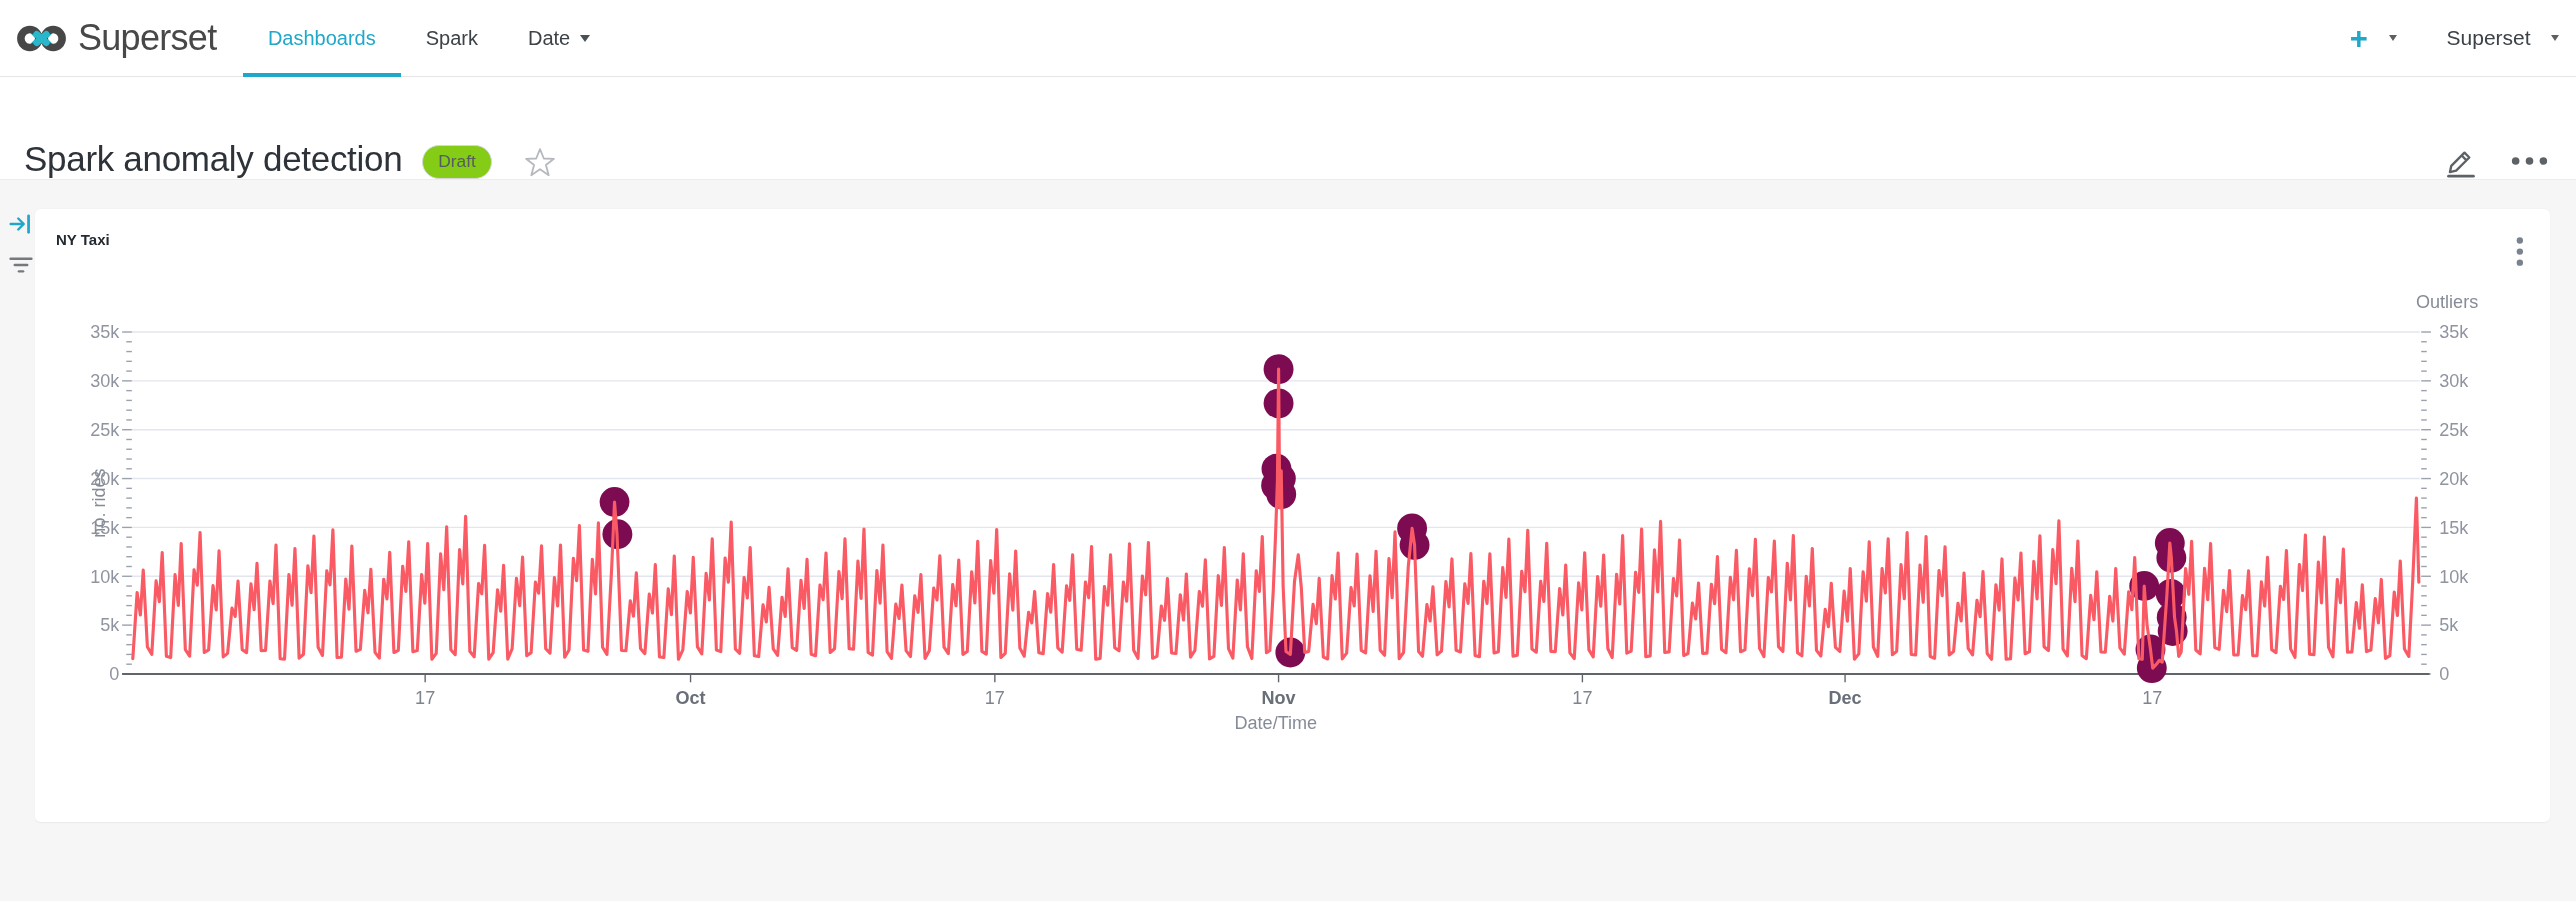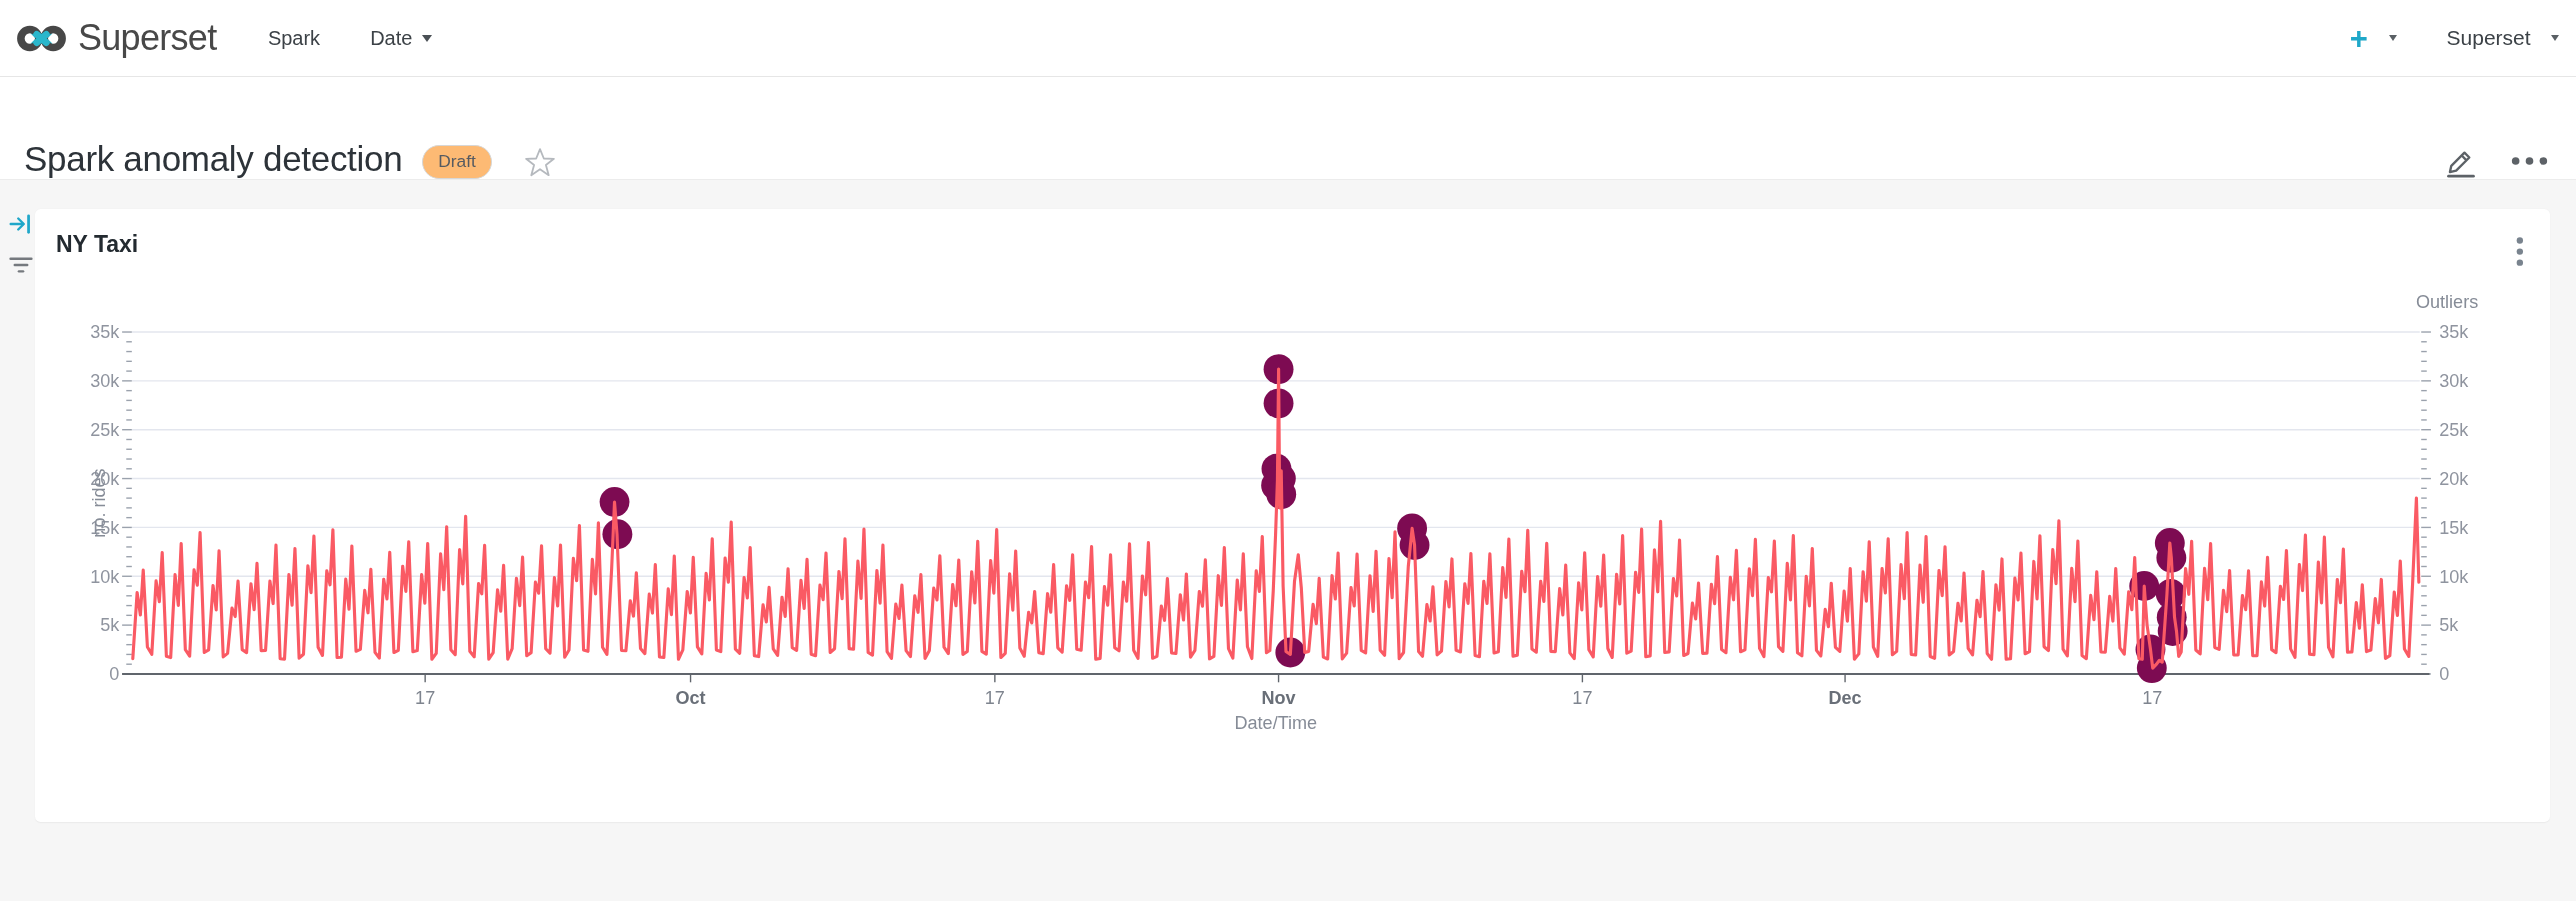--- a/index.html
+++ b/index.html
@@ -21,31 +21,31 @@
            border-top:7px solid #4a5055; margin-left:9.7px; display:inline-block; }
   .nav-right { margin-left:auto; display:flex; align-items:center; gap:11px; padding-right:4.2px; }
   .plus-btn { font-size:31px; font-weight:700; color:#1fa8c9; line-height:1; cursor:pointer; }
   .settings { font-size:21px; color:#3c4247; margin-left:39px; cursor:pointer; }
   .caret.small { border-left-width:4.9px; border-right-width:4.9px; border-top-width:6.3px; border-top-color:#5a6065; }
 
   
   .titlebar { height:103px; background:#fff; display:flex; align-items:flex-end;
               padding:0 24px; border-bottom:0.7px solid #ececec; }
   .page-title { font-size:35px; font-weight:500; color:#2d3339; letter-spacing:-0.3px; margin-right:19.5px; }
-  .badge { font-size:17.4px; color:#565b61; background:#fdba74; border:1.4px solid #d7d7d7;
+  .badge { font-size:17.4px; color:#565b61; background:#84cc16; border:1.4px solid #d7d7d7;
            border-radius:18px; padding:5.6px 15.3px; margin-right:32px; }
   .title-actions { margin-left:auto; display:flex; align-items:center; gap:28px; }
 
   
   .content { position:relative; height:720px; background:#f6f6f6; }
   .side-icons { position:absolute; left:5.6px; top:33px; width:31px;
                 display:flex; flex-direction:column; align-items:center; gap:21px; }
   .card { position:absolute; left:35px; top:28.5px; width:2515px; height:613px;
           background:#fff; border-radius:5.6px; box-shadow:0 0.7px 1.4px rgba(0,0,0,.05); }
-  .card-title { position:absolute; left:21px; top:22px; font-size:23px; font-weight:700; color:#232a30; }
+  .card-title { position:absolute; left:21px; top:22px; font-size:15px; font-weight:700; color:#232a30; }
   .kebab { position:absolute; right:25px; top:26.4px; cursor:pointer; }
   #chart-svg { position:absolute; left:0; top:0; width:2515px; height:613px; }
 
   
   .axis-label  { font-family:"Liberation Sans",sans-serif; font-size:26px; fill:#8f949f; }
   .x-label     { font-family:"Liberation Sans",sans-serif; font-size:26px; fill:#7e848e; }
   .x-label.bold{ font-weight:700; fill:#696f78; }
   .axis-title  { font-family:"Liberation Sans",sans-serif; font-size:26px; fill:#868c97; }
 </style>
 </head>
@@ -57,20 +57,23 @@
       <line x1="28" y1="15" x2="48" y2="33" stroke="#2ab7cc" stroke-width="11" stroke-linecap="round"></line>
       <line x1="48" y1="15" x2="28" y2="33" stroke="#2ab7cc" stroke-width="11" stroke-linecap="round"></line>
       <circle cx="21" cy="24" r="13" fill="none" stroke="#474747" stroke-width="11"></circle>
       <circle cx="55" cy="24" r="13" fill="none" stroke="#474747" stroke-width="11"></circle>
       <line x1="31" y1="18" x2="45" y2="30" stroke="#2ab7cc" stroke-width="10" stroke-linecap="round"></line>
       <line x1="45" y1="18" x2="31" y2="30" stroke="#2ab7cc" stroke-width="10" stroke-linecap="round"></line>
     </svg>
     <span class="brand-text">Superset</span>
   </div>
   <nav class="tabs">
+    <div class="tab active">
+      <span>Dashboards</span>
+    </div>
     <div class="tab">
       <span>Spark</span>
     </div>
     <div class="tab">
       <span>Date</span>
       <span class="caret"></span>
     </div>
   </nav>
   <div class="nav-right">
     <span class="plus-btn">+</span>

